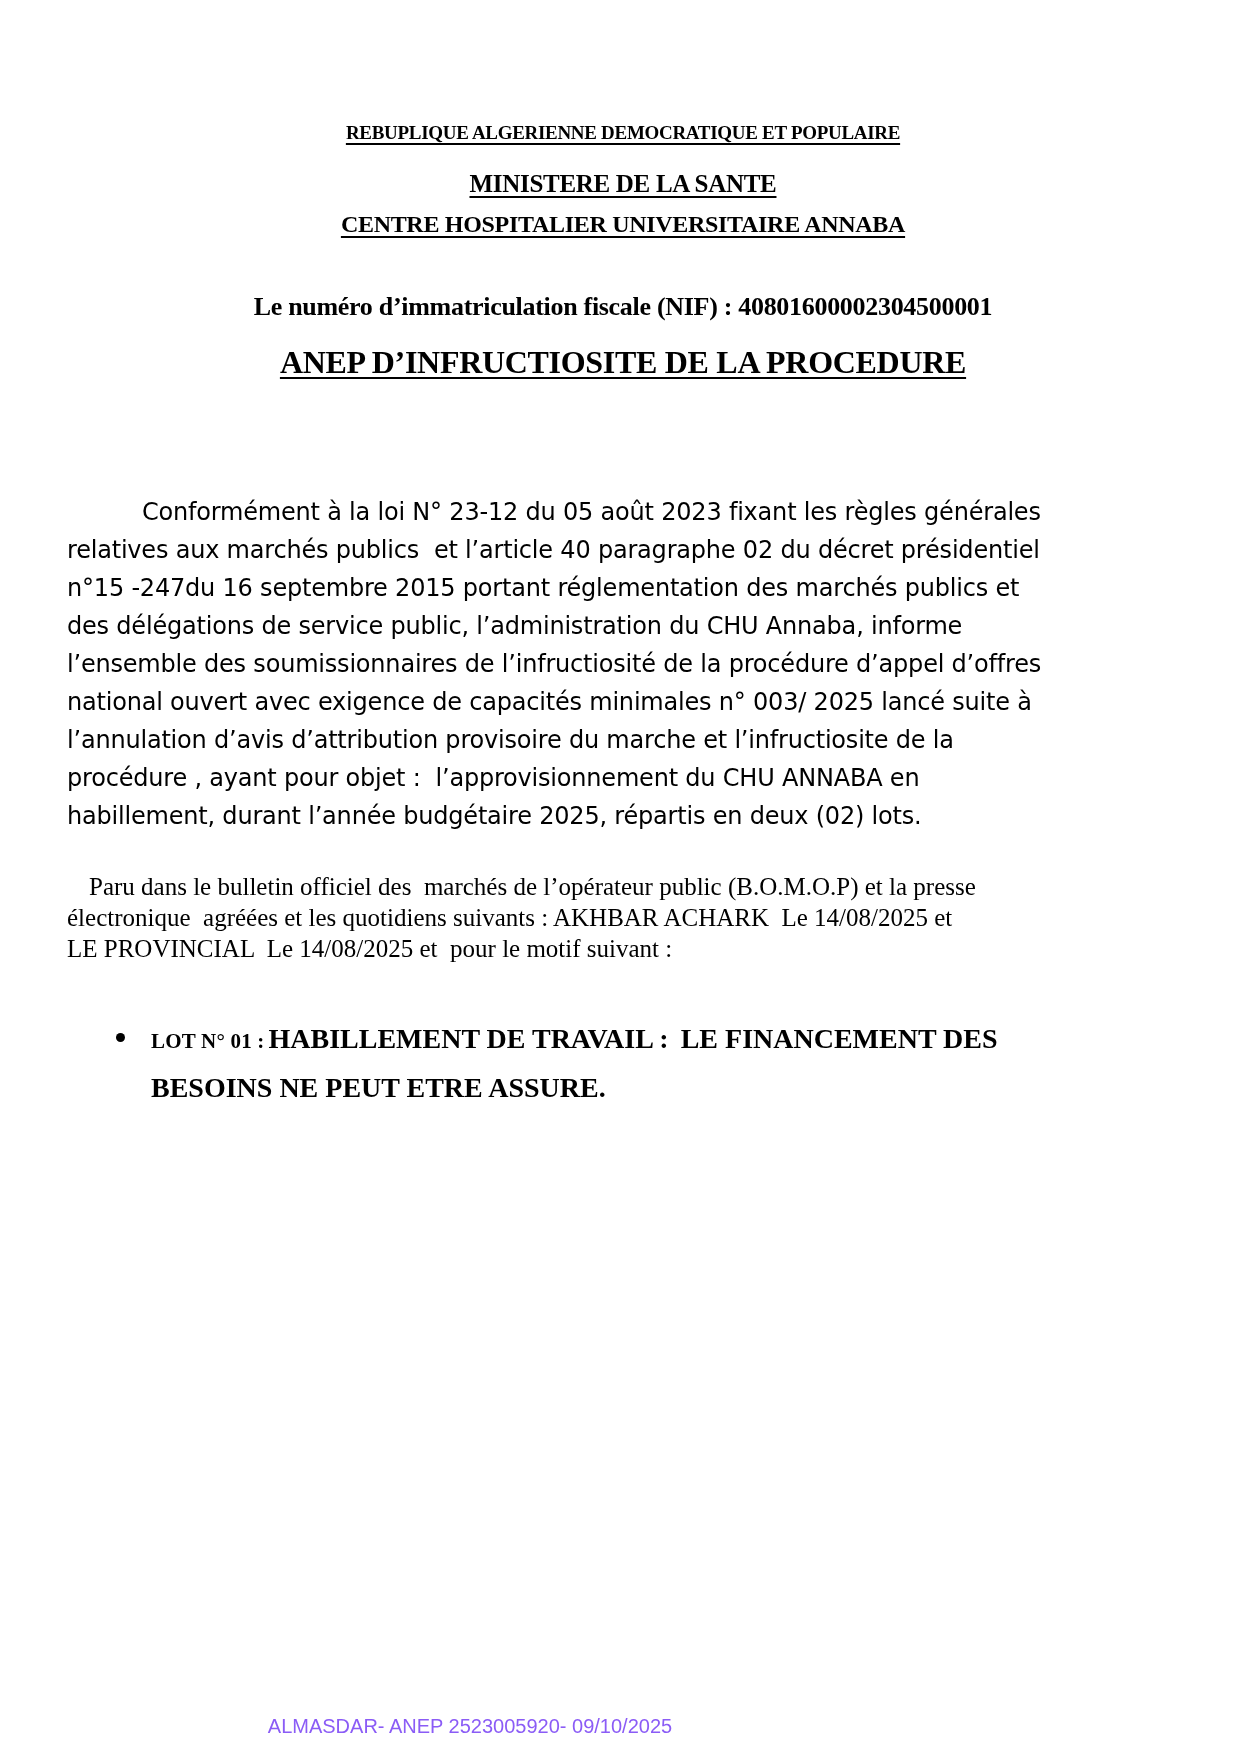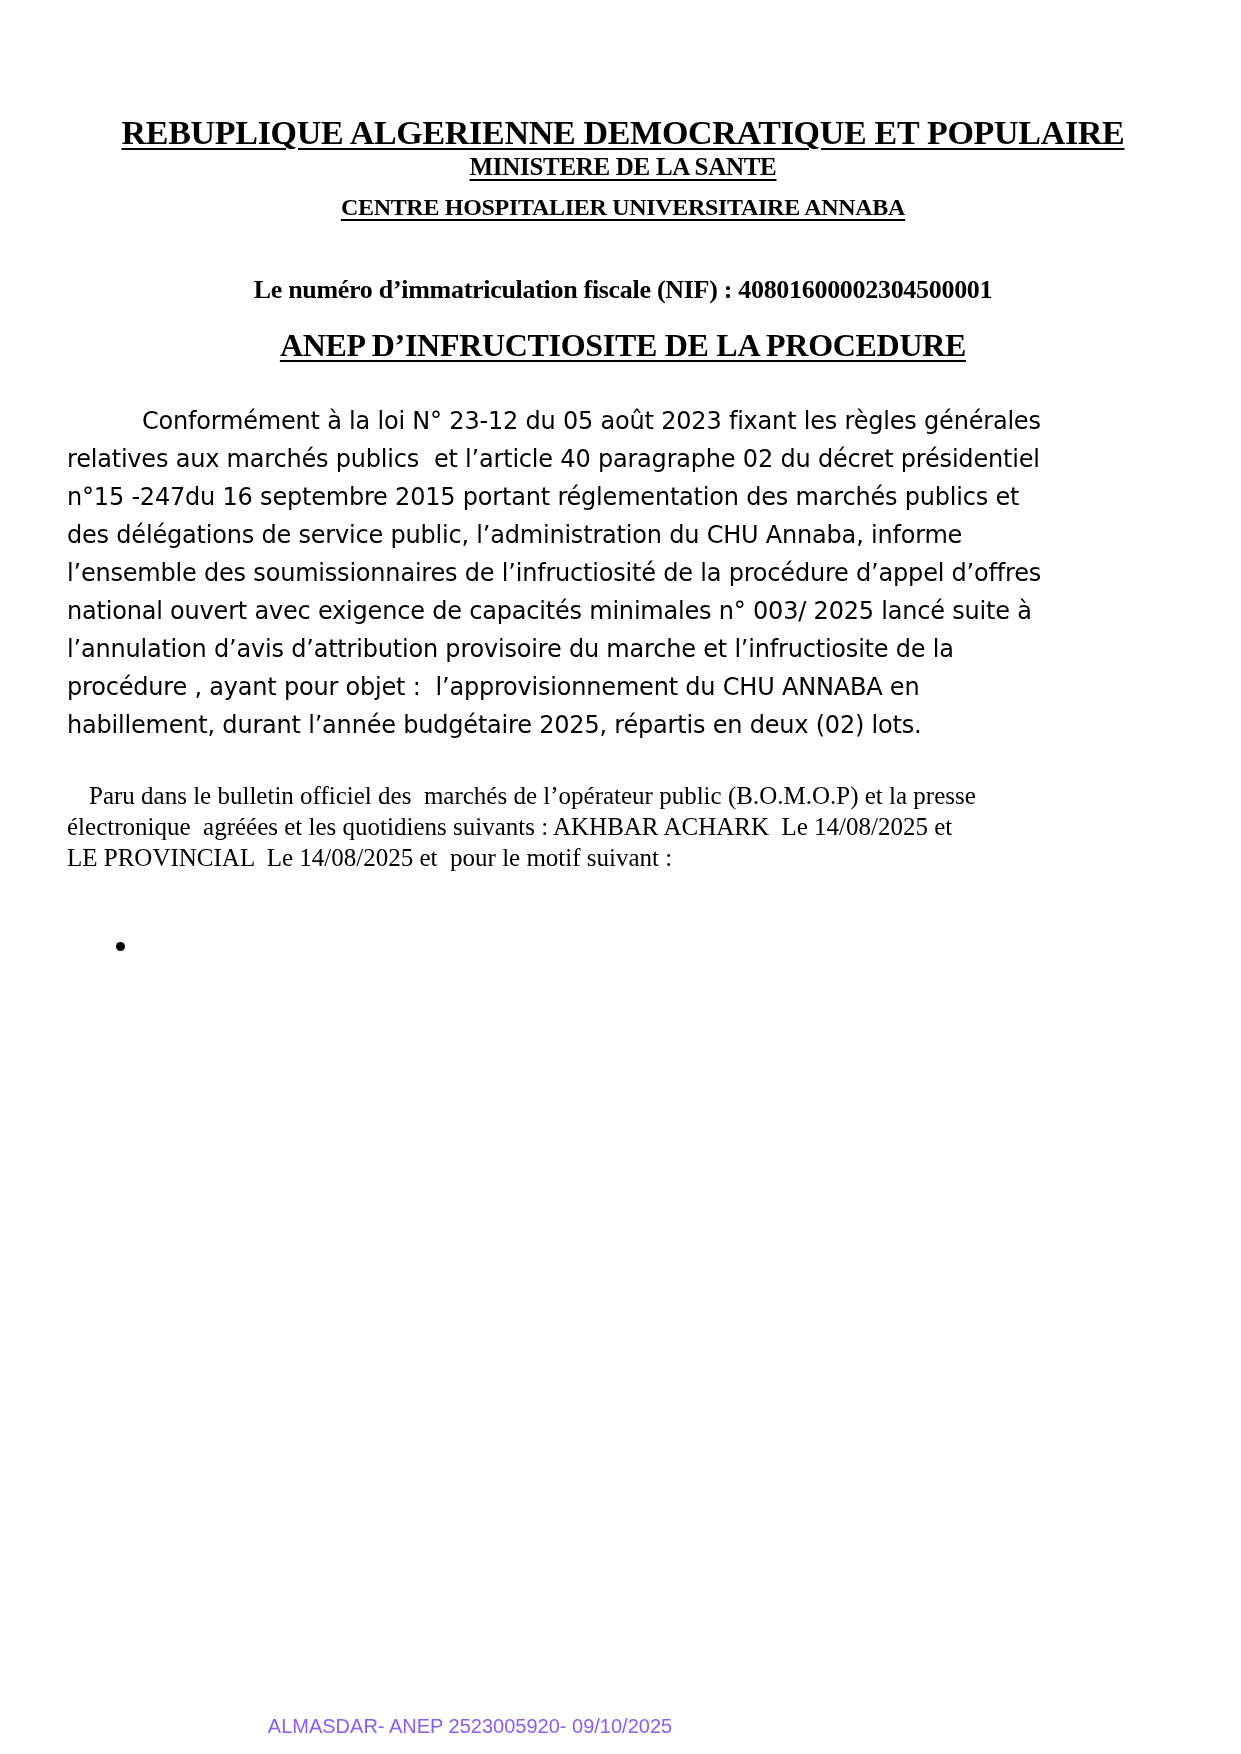--- a/index.html
+++ b/index.html
@@ -21,28 +21,28 @@
   .header { text-align: center; }
   .h-line {
     font-weight: bold;
     letter-spacing: -0.3px;
   }
   .h-underline {
     text-decoration: underline;
     text-decoration-thickness: 2px;
     text-underline-offset: 4px;
   }
-  .h-republic  { font-size: 34px; line-height: 34px; }
+  .h-republic  { font-size: 19px; line-height: 34px; margin-bottom: 17px; }
   .h-ministry  { font-size: 25px; line-height: 34px; margin-bottom: 3px;  }
   .h-hospital  { font-size: 24px; line-height: 40px; margin-bottom: 47px; }
   .h-nif       { font-size: 26px; line-height: 31px; margin-bottom: 21px; }
   .h-title     { font-size: 32px; line-height: 38px; }
 
   .para-legal {
-    margin: 38px 0 0 0;
+    margin: 112px 0 0 0;
     width: 1125px;
     font-family: "DejaVu Sans", sans-serif;  
     font-size: 24px;
     line-height: 38px;
     white-space: pre-wrap;
     text-indent: 75px;
     letter-spacing: -0.2px;
   }
   .para-publication {
     margin: 36px 0 0 0;
@@ -118,18 +118,19 @@
 procédure , ayant pour objet :  l’approvisionnement du CHU ANNABA en
 habillement, durant l’année budgétaire 2025, répartis en deux (02) lots.</p>
 
   <p class="para-publication">Paru dans le bulletin officiel des  marchés de l’opérateur public (B.O.M.O.P) et la presse
 électronique  agréées et les quotidiens suivants : AKHBAR ACHARK  Le 14/08/2025 et
 LE PROVINCIAL  Le 14/08/2025 et  pour le motif suivant :</p>
 
   <ul class="lots">
     <li class="lot-item">
       <span class="bullet-dot"></span>
+      <span class="lot-text"><span class="lot-label">LOT N° 01 :</span> <span class="lot-name">HABILLEMENT DE TRAVAIL :</span>&nbsp;&nbsp; <span class="lot-reason">LE FINANCEMENT DES BESOINS NE PEUT ETRE ASSURE.</span></span>
     </li>
   </ul>
 
   <div class="footer">ALMASDAR- ANEP 2523005920- 09/10/2025</div>
 
 </div>
 
 </body></html>

